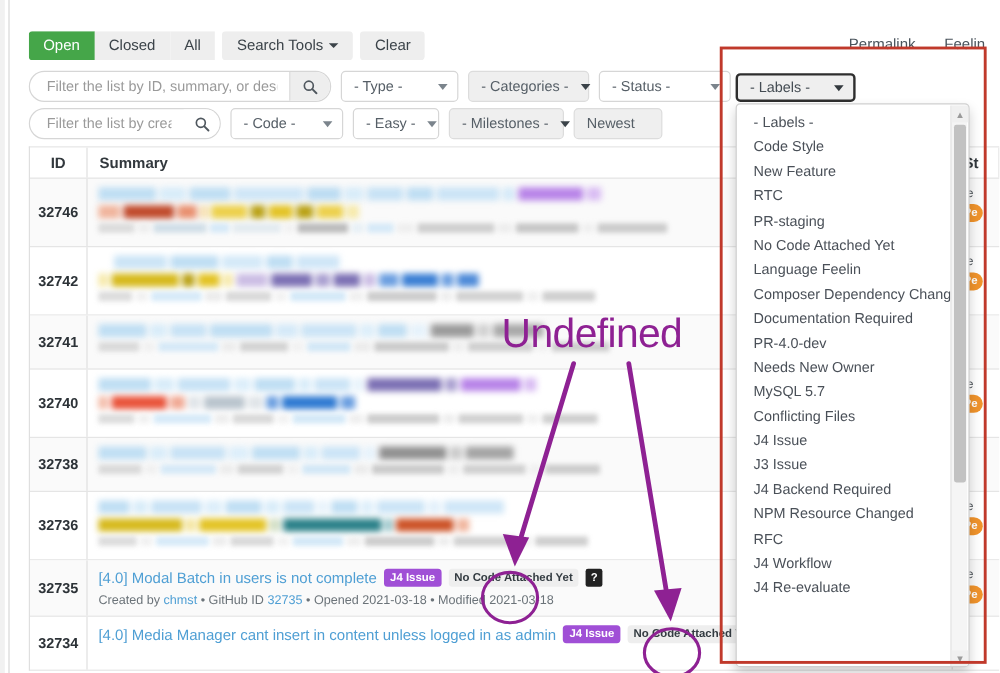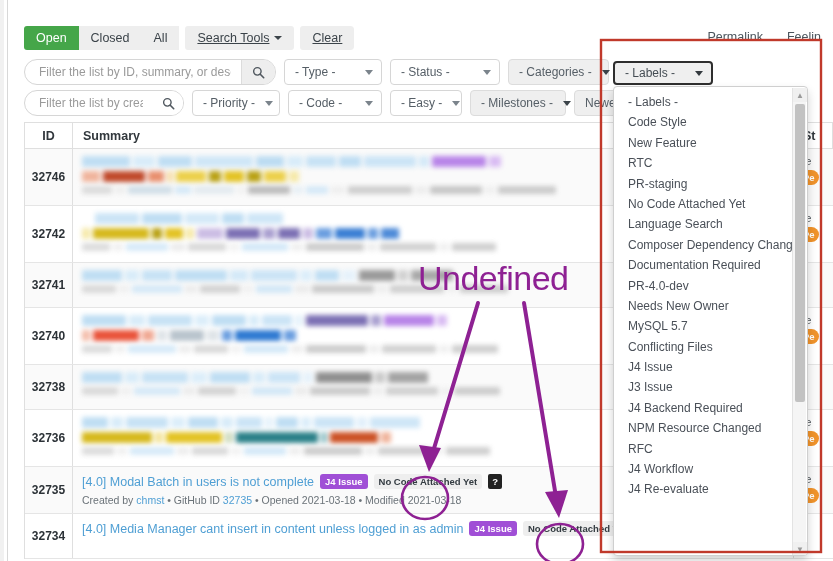--- a/index.html
+++ b/index.html
@@ -59,21 +59,21 @@
     display: flex; align-items: center; justify-content: center;
     padding: 0 12px;
     font-size: 12.5px;
     background: #eeeeee;
     color: #3b4349;
     border: none;
     cursor: pointer;
     white-space: nowrap;
   }
   .btn.active { background: #45a649; color: #ffffff; font-weight: 400; }
-  .btn.sep { margin-left: 6px; border-radius: 3px; text-decoration: underline; }
+  .btn.sep { margin-left: 6px; border-radius: 3px; }
   .caret {
     display: inline-block; margin-left: 5px;
     width: 0; height: 0;
     border-left: 4px solid transparent;
     border-right: 4px solid transparent;
     border-top: 4px solid currentColor;
   }
 
   
   .filter-row {
@@ -347,43 +347,39 @@
             <circle cx="6.6" cy="6.6" r="4.6" fill="none" stroke="#50585f" stroke-width="1.7"></circle>
             <line x1="10.2" y1="10.2" x2="14.4" y2="14.4" stroke="#50585f" stroke-width="2" stroke-linecap="round"></line>
           </svg>
         </button>
       </div>
 
       <div class="sel" style="width:98px">
         <span>- Type -</span>
         <span class="chev"></span>
       </div>
+      <div class="sel gray solid-caret" style="width:101px">
+        <span>- Categories -</span>
+        <span class="chev"></span>
+      </div>
       <div class="sel" style="width:110px">
         <span>- Status -</span>
-        <span class="chev"></span>
-      </div>
-      <div class="sel gray solid-caret" style="width:101px">
-        <span>- Categories -</span>
         <span class="chev"></span>
       </div>
     </div>
 
     <div class="filter-row r2">
       <div class="search-group">
         <input style="width: 128px;" placeholder="Filter the list by creator.">
         <button class="search-btn plain">
           <svg width="13" height="13" viewBox="0 0 16 16">
             <circle cx="6.6" cy="6.6" r="4.6" fill="none" stroke="#50585f" stroke-width="1.7"></circle>
             <line x1="10.2" y1="10.2" x2="14.4" y2="14.4" stroke="#50585f" stroke-width="2" stroke-linecap="round"></line>
           </svg>
         </button>
-      </div>
-      <div class="sel" style="width:88px">
-        <span>- Priority -</span>
-        <span class="chev"></span>
       </div>
       <div class="sel" style="width:94px">
         <span>- Code -</span>
         <span class="chev"></span>
       </div>
       <div class="sel" style="width:72px">
         <span>- Easy -</span>
         <span class="chev"></span>
       </div>
       <div class="sel gray solid-caret" style="width:96px">
@@ -698,21 +694,21 @@
   </div>
 
   <div class="dropdown">
     <div class="dd-list" id="dd-list">
         <div class="dd-item">- Labels -</div>
         <div class="dd-item">Code Style</div>
         <div class="dd-item">New Feature</div>
         <div class="dd-item">RTC</div>
         <div class="dd-item">PR-staging</div>
         <div class="dd-item">No Code Attached Yet</div>
-        <div class="dd-item">Language Search</div>
+        <div class="dd-item">Language Feelin</div>
         <div class="dd-item">Composer Dependency Changed</div>
         <div class="dd-item">Documentation Required</div>
         <div class="dd-item">PR-4.0-dev</div>
         <div class="dd-item">Needs New Owner</div>
         <div class="dd-item">MySQL 5.7</div>
         <div class="dd-item">Conflicting Files</div>
         <div class="dd-item">J4 Issue</div>
         <div class="dd-item">J3 Issue</div>
         <div class="dd-item">J4 Backend Required</div>
         <div class="dd-item">NPM Resource Changed</div>

